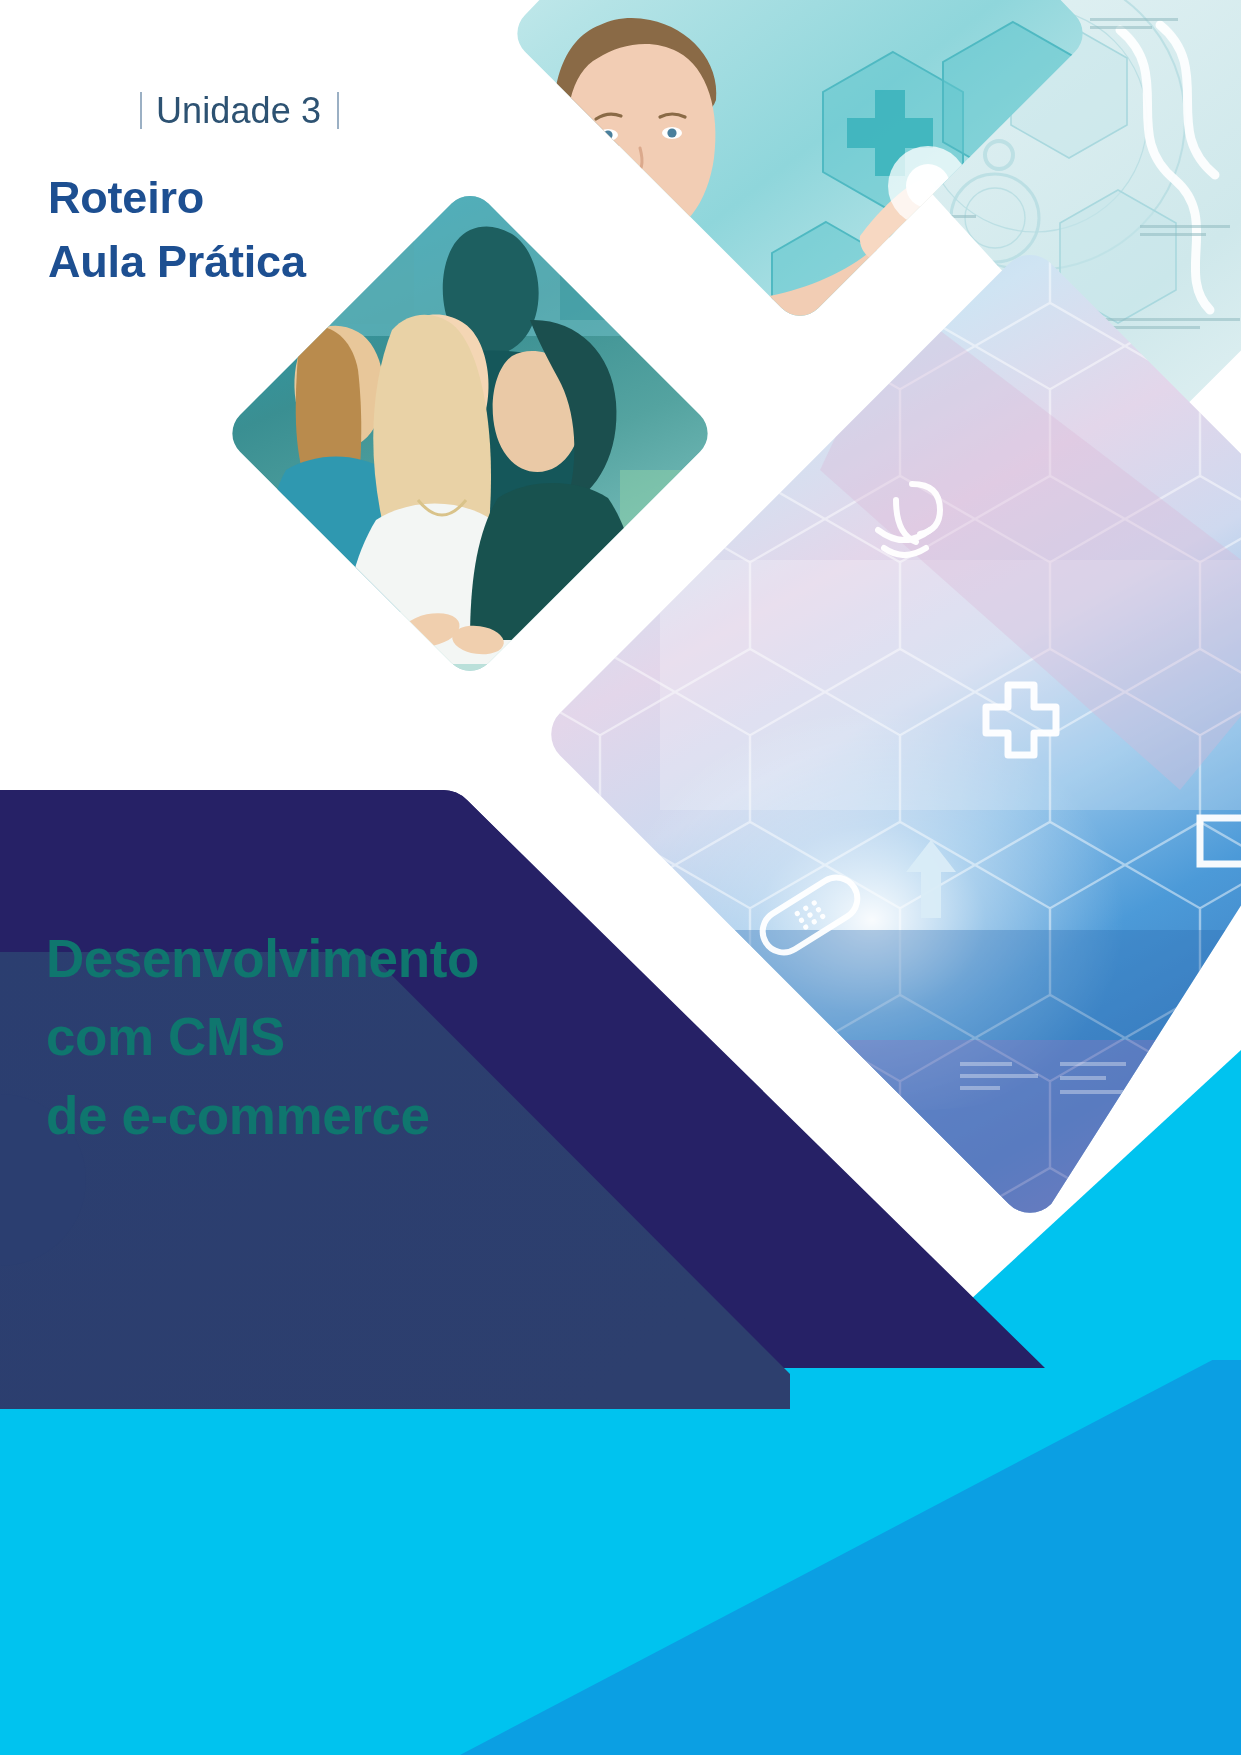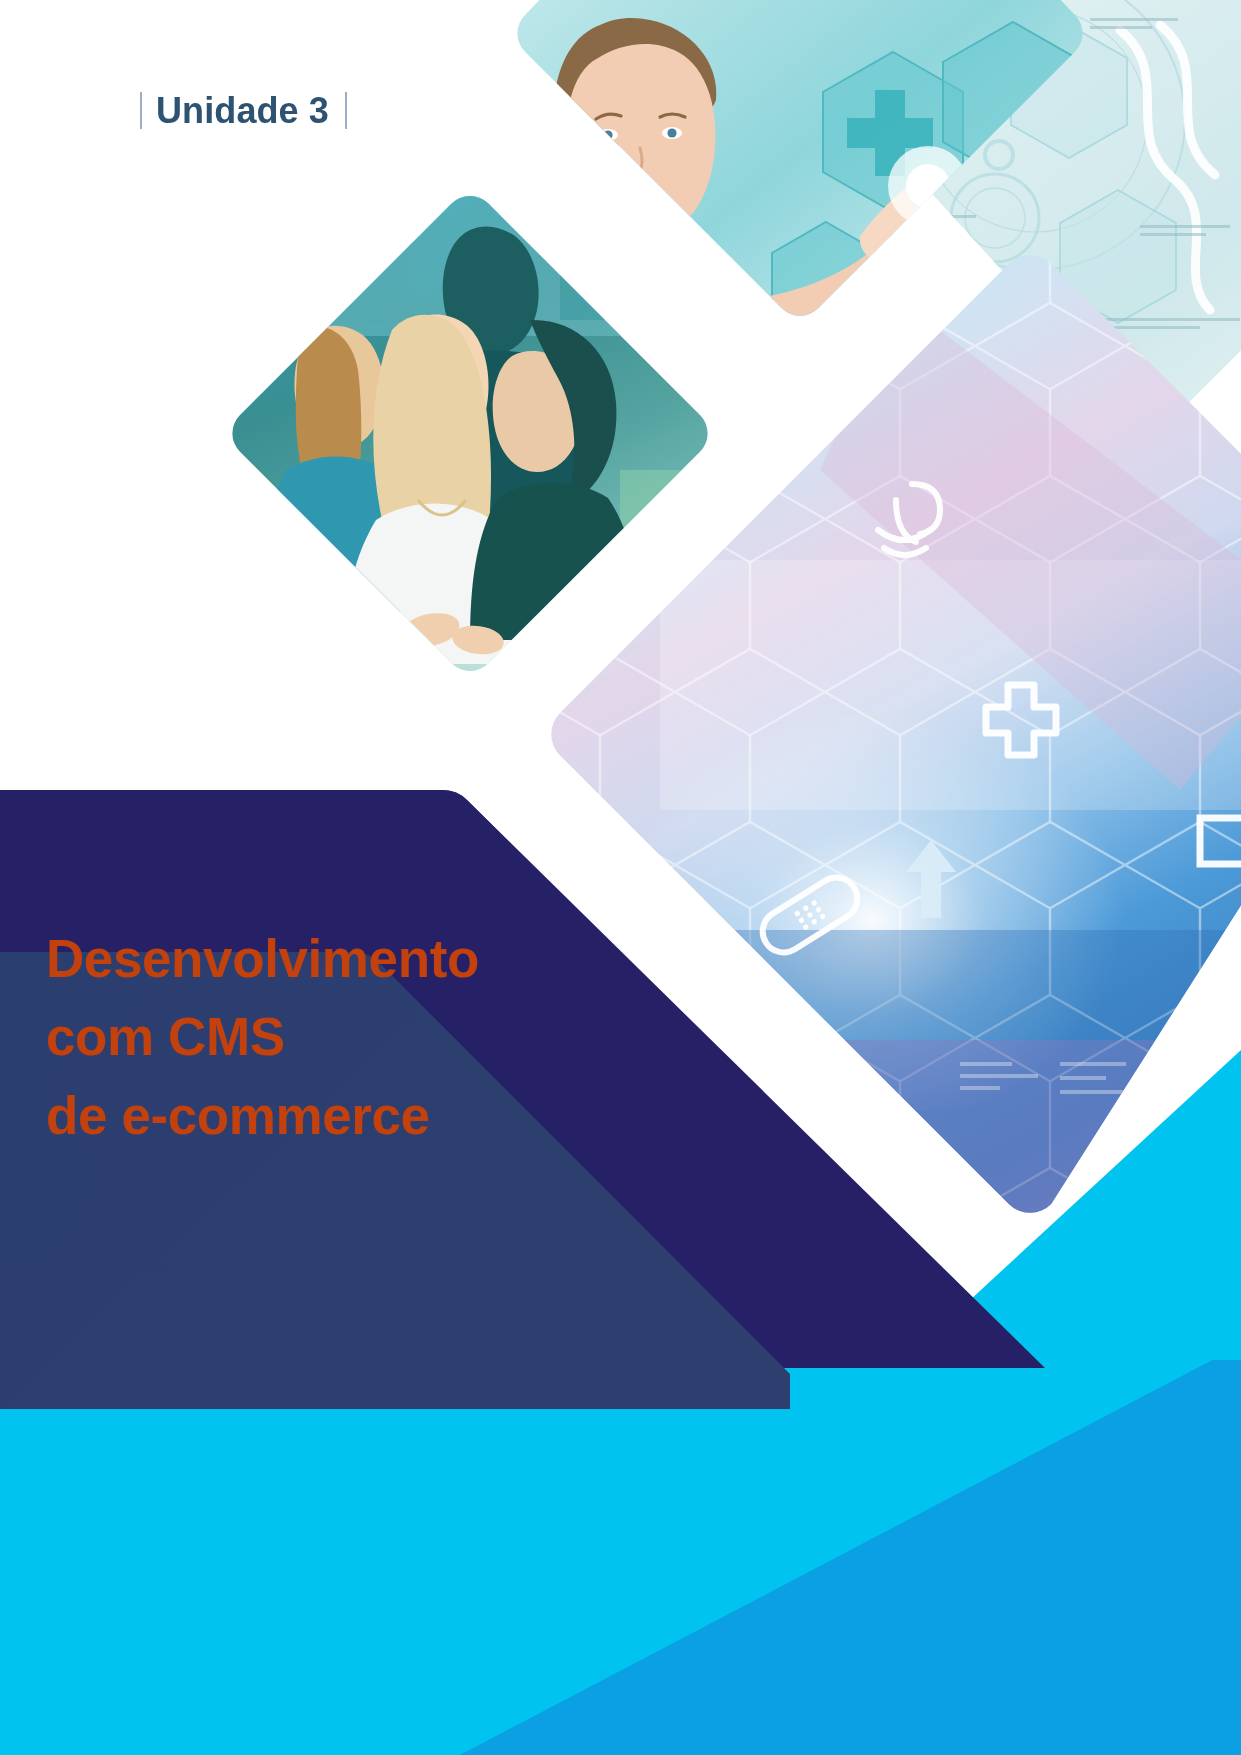--- a/index.html
+++ b/index.html
@@ -25,37 +25,37 @@
     position:absolute;
     left:140px; top:88px;
     display:flex; align-items:stretch;
   }
   .unit-rule {
     width:2px; background:#9bb0c4;
     margin:4px 14px 4px 0;
   }
   .unit-rule.right { margin:4px 0 4px 16px; }
   .unit-label {
-    font-size:36px; font-weight:700; color:#2d5272;
+    font-size:36px; font-weight:400; color:#2d5272;
     line-height:1.25; letter-spacing:.1px; white-space:nowrap;
   }
 
   .doc-kind {
     position:absolute;
     left:48px; top:166px;
     font-size:45px; font-weight:bold; color:#1d4f91;
     line-height:1.42; letter-spacing:-.2px;
   }
   .doc-kind span { display:block; }
 
   .main-title {
     position:absolute;
     left:46px; top:920px;
     width:600px;
-    font-size:53px; font-weight:bold; color:#c2410c;
+    font-size:53px; font-weight:bold; color:#0f766e;
     line-height:1.48; letter-spacing:-.4px;
   }
   .main-title span { display:block; }
 </style>
 </head>
 <body>
 
 <div id="cover">
 
   <svg id="artwork" viewBox="0 0 1241 1755" xmlns="http://www.w3.org/2000/svg">
@@ -399,20 +399,24 @@
   </svg>
 
   <div class="text-layer">
 
     <div class="unit-row">
       <div class="unit-rule"></div>
       <div class="unit-label">Unidade 3</div>
       <div class="unit-rule right"></div>
     </div>
 
+    <div class="doc-kind">
+      <span>Roteiro</span>
+      <span>Aula Prática</span>
+    </div>
 
     <div class="main-title">
       <span>Desenvolvimento</span>
       <span>com CMS</span>
       <span>de e-commerce</span>
     </div>
 
   </div>
 </div>
 

